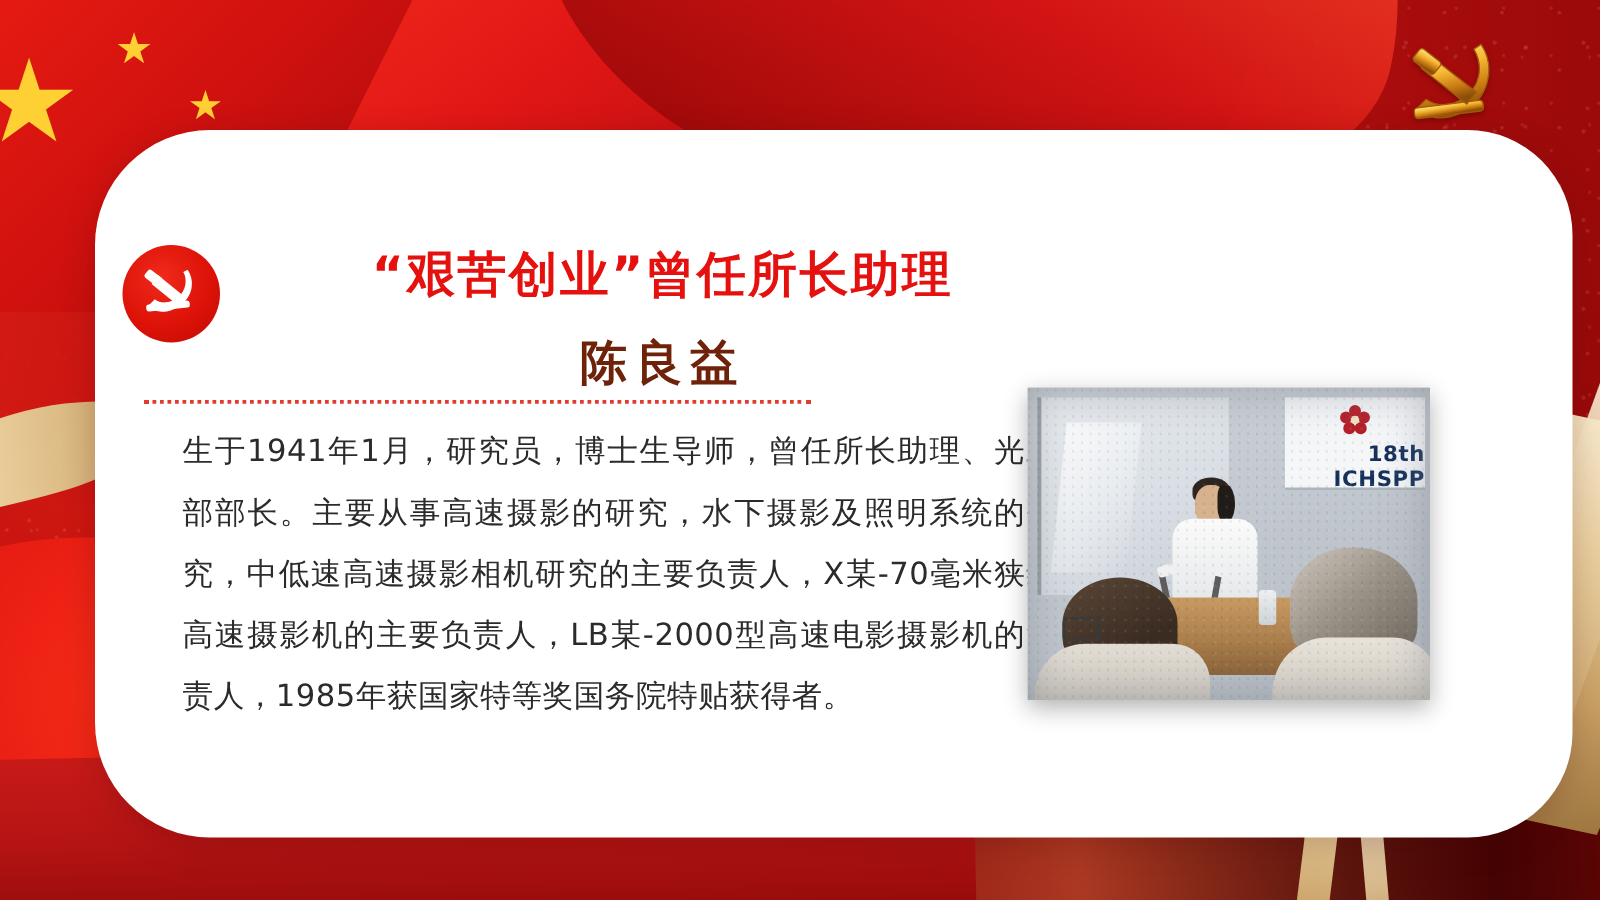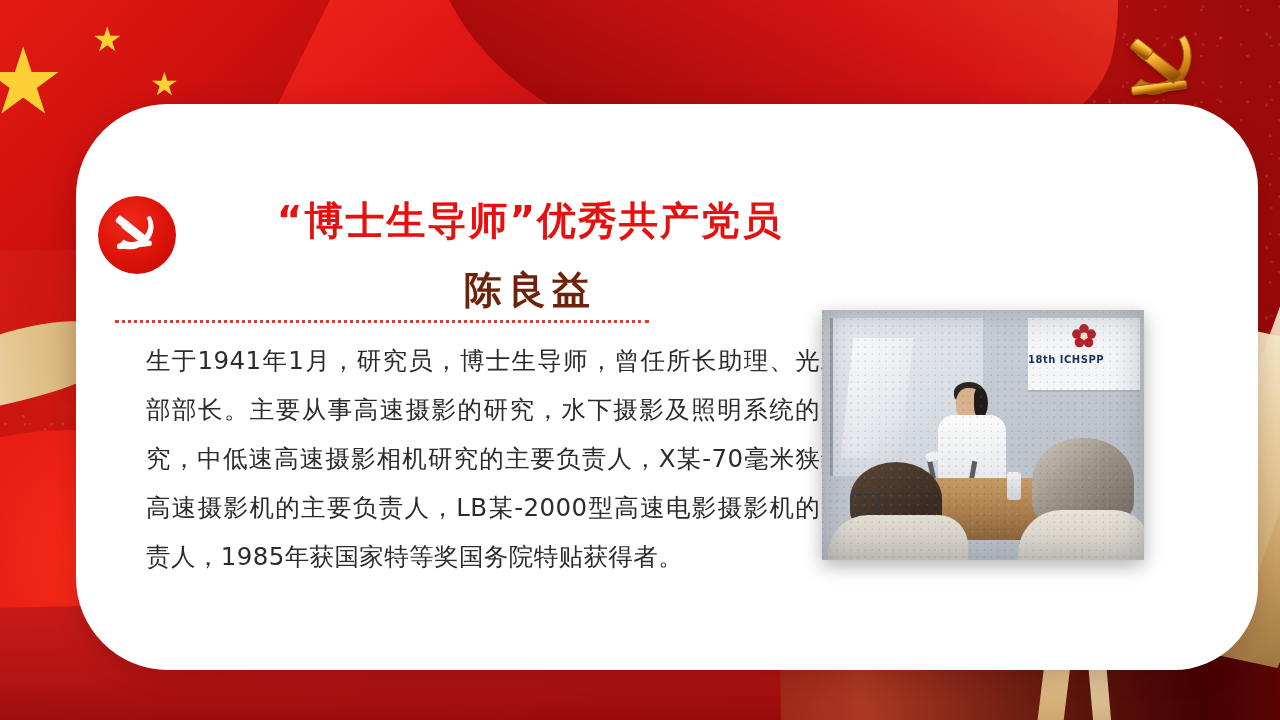--- a/index.html
+++ b/index.html
@@ -176,23 +176,23 @@
     border-left:3px solid #9aa0a8;}
   .ph-screen:after{content:"";position:absolute;left:14px;top:20px;width:60px;height:120px;
     background:linear-gradient(120deg,rgba(255,255,255,.75),rgba(255,255,255,0));
     transform:skewX(-6deg);}
   .ph-banner{position:absolute;right:4px;top:8px;width:112px;height:72px;
     background:#f4f6f8;border-bottom:2px solid #aeb4bc;}
   .ph-logo{position:absolute;left:50%;top:5px;transform:translateX(-50%);
     width:26px;height:26px;}
   .ph-logo svg{width:100%;height:100%;display:block;}
   .ph-banner-text{
-    position:absolute;left:0;right:0;top:36px;text-align:left;
+    position:absolute;left:0;right:0;top:36px;text-align:right;
     font-family:"DejaVu Sans","Liberation Sans",sans-serif;
-    font-weight:bold;font-size:10px;letter-spacing:.5px;color:#16325c;
+    font-weight:bold;font-size:17px;letter-spacing:.5px;color:#16325c;
   }
   .ph-speaker-head{position:absolute;left:134px;top:78px;width:26px;height:32px;
     border-radius:45% 45% 42% 42%;background:#d8b18e;}
   .ph-speaker-hair{position:absolute;left:132px;top:72px;width:30px;height:20px;
     border-radius:50% 50% 30% 30%;background:#2c2520;}
   .ph-speaker-hair2{position:absolute;left:152px;top:78px;width:14px;height:30px;
     border-radius:30% 50% 50% 40%;background:#221c18;}
   .ph-speaker-body{position:absolute;left:116px;top:105px;width:68px;height:66px;
     border-radius:16px 16px 4px 4px;
     background:linear-gradient(180deg,#fbfbfb 0%,#e6e8ea 100%);}
@@ -284,21 +284,21 @@
         <g fill="#ffffff">
           <path d="M47 10 C 55 22, 51 40, 32 47 C 23 50, 15 48, 11 43 L 17 37 C 22 41, 29 41, 35 37 C 46 31, 47 19, 43 12 Z"></path>
           <rect x="9" y="40" width="40" height="6.5" rx="2.6" transform="rotate(-6 29 43)"></rect>
           <path d="M20 15 L 46 36 L 40 44 L 14 23 Z"></path>
           <rect x="8" y="13" width="16" height="9" rx="2.5" transform="rotate(38 16 17)"></rect>
         </g>
       </svg>
     </div>
 
     <div class="title-block">
-      <div class="title-main">“博士生导师”优秀共产党员</div>
+      <div class="title-main">“艰苦创业”曾任所长助理</div>
       <div class="title-name">陈良益</div>
     </div>
 
     <div class="divider"></div>
 
     <div class="body-text">生于1941年1月，研究员，博士生导师，曾任所长助理、光工部部长。主要从事高速摄影的研究，水下摄影及照明系统的研究，中低速高速摄影相机研究的主要负责人，X某-70毫米狭缝高速摄影机的主要负责人，LB某-2000型高速电影摄影机的负责人，1985年获国家特等奖国务院特贴获得者。</div>
 
     <div class="photo-wrap">
       <div class="photo">
         <div class="ph-wall"></div>

